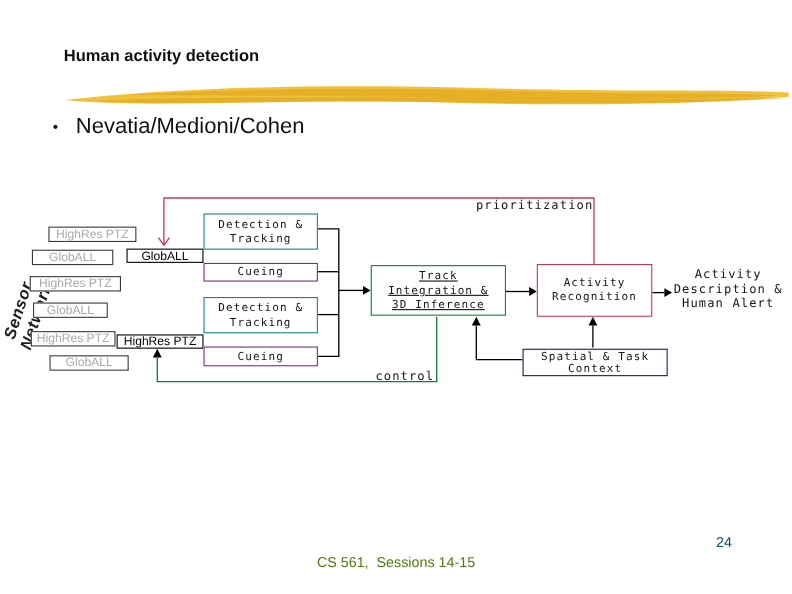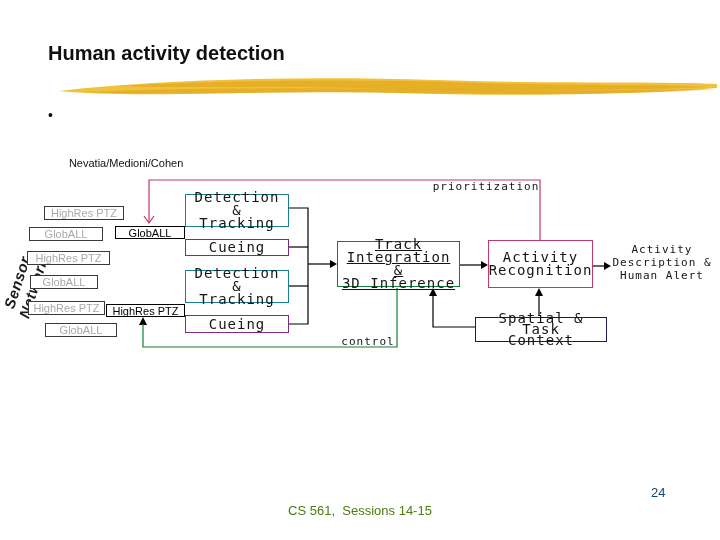--- a/index.html
+++ b/index.html
@@ -1,27 +1,27 @@
 <!DOCTYPE html>
 <html><head>
 <meta charset="utf-8">
 <style>
   html,body{margin:0;padding:0;background:#fff;}
   #slide{position:relative;width:720px;height:540px;background:#ffffff;overflow:hidden;
          font-family:"Liberation Sans",sans-serif;}
   
-  #title{position:absolute;left:48px;top:42px;font-size:20px;font-weight:bold;color:#101010;}
+  #title{position:absolute;left:58px;top:42px;font-size:15px;font-weight:bold;color:#101010;}
   #brush{position:absolute;left:55px;top:71px;width:665px;height:32px;}
   #bullet-row{position:absolute;left:48px;top:106px;display:flex;align-items:flex-start;color:#101010;}
   #bullet-dot{font-size:14px;margin-right:16px;line-height:19px;}
-  #bullet-text{font-size:11px;line-height:19px;margin-top:48px;}
+  #bullet-text{font-size:20px;line-height:19px;}
   
   .box{position:absolute;border:1px solid #000;background:#fff;display:flex;align-items:center;
        justify-content:center;text-align:center;white-space:pre-line;box-sizing:border-box;}
-  .process{font-family:"DejaVu Sans Mono","Liberation Mono",monospace;font-size:14px;
+  .process{font-family:"DejaVu Sans Mono","Liberation Mono",monospace;font-size:10px;
            line-height:13px;letter-spacing:1px;color:#151515;}
   .sensor{font-size:11px;color:#a9a9a9;border:1px solid #3a3a3a;}
   .selected-sensor{font-size:11px;color:#000;border:1px solid #000;}
   .freetext{position:absolute;font-family:"DejaVu Sans Mono","Liberation Mono",monospace;
             font-size:11px;letter-spacing:1px;color:#151515;white-space:pre-line;text-align:center;}
   #sensor-network{position:absolute;left:-30px;top:268px;width:110px;text-align:center;
                   transform:rotate(-72deg);font-weight:bold;font-style:italic;font-size:15px;
                   color:#1c1c1c;letter-spacing:0.5px;}
   #connectors{position:absolute;left:0;top:0;width:720px;height:540px;}
   

